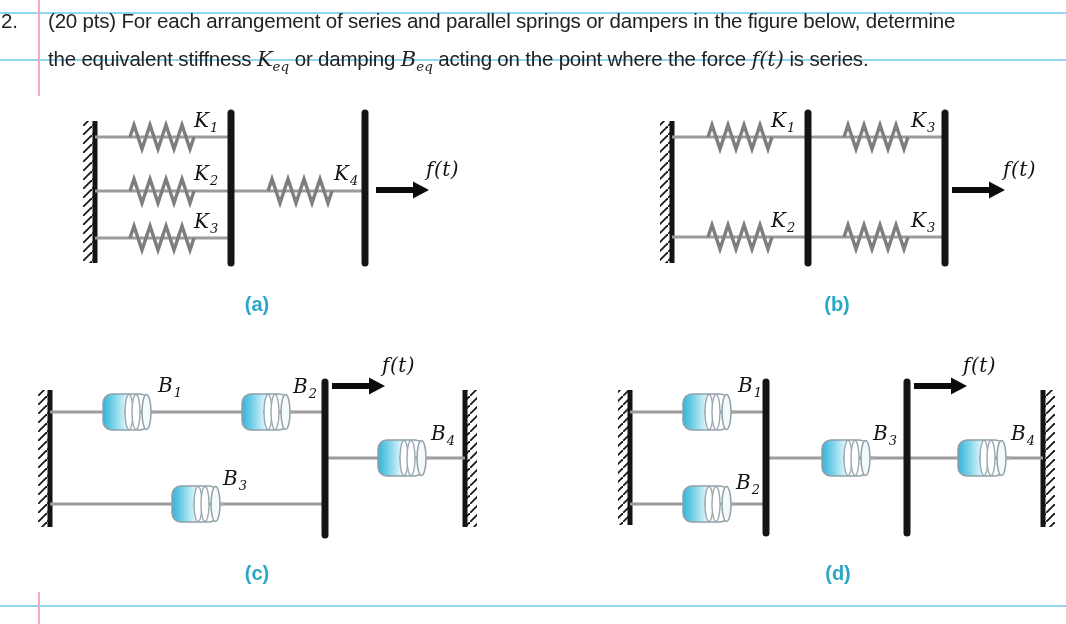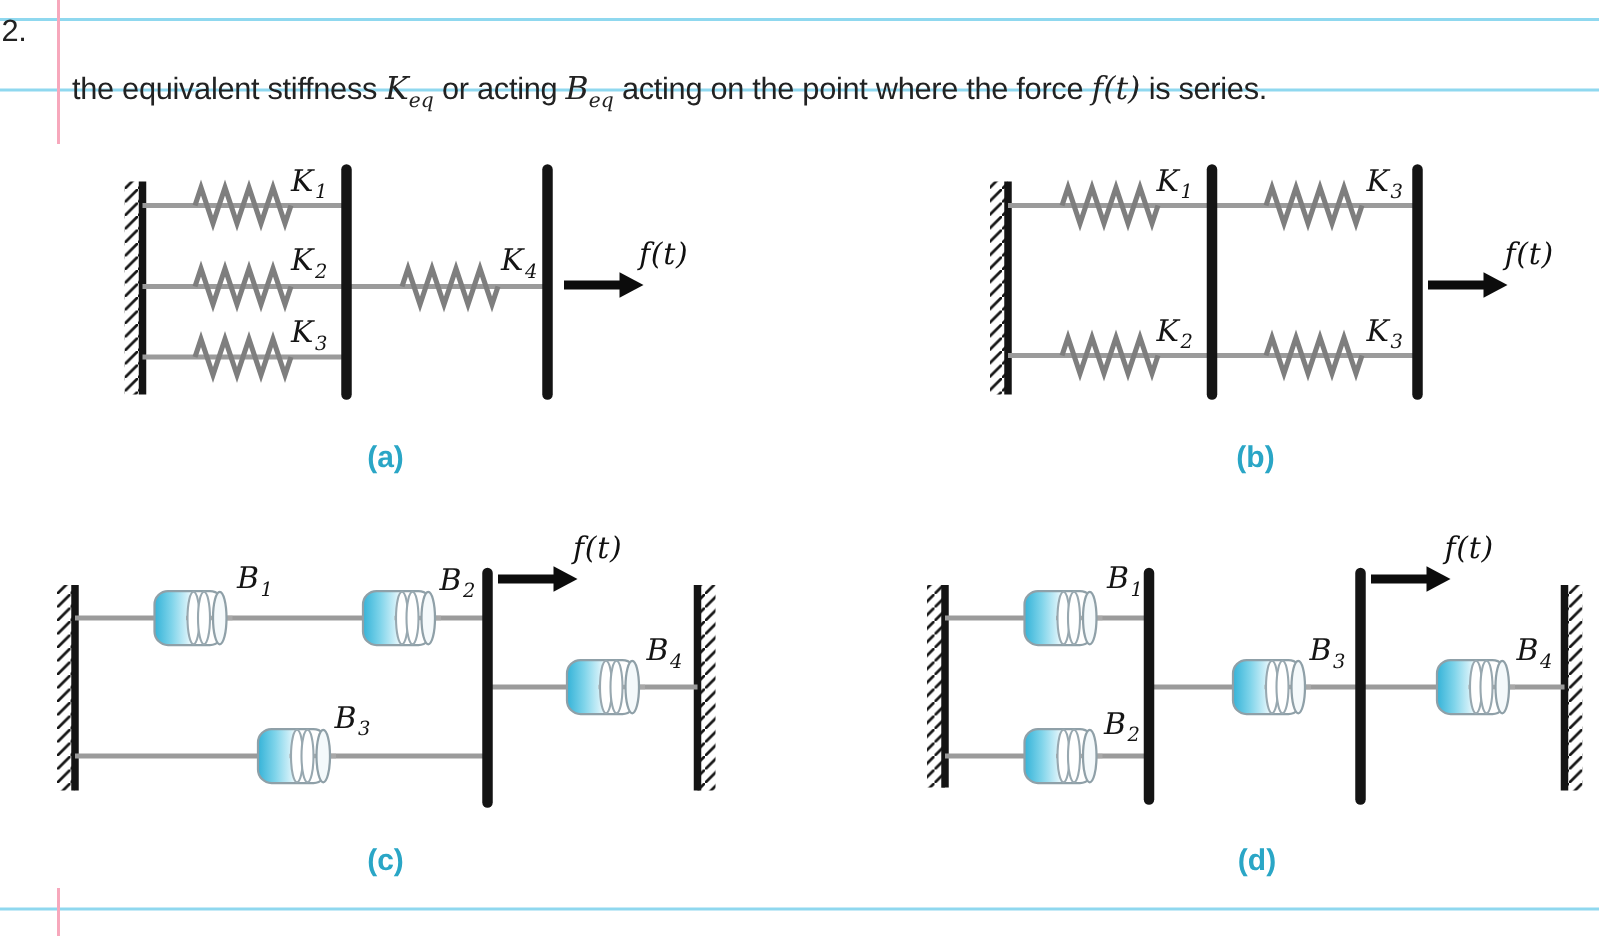--- a/index.html
+++ b/index.html
@@ -68,21 +68,22 @@
       <div class="rule" style="top: 408px;"></div>
       <div class="rule" style="top: 451px;"></div>
       <div class="rule" style="top: 494px;"></div>
       <div class="rule" style="top: 537px;"></div>
       <div class="rule" style="top: 579px;"></div>
       <div class="rule" style="top: 605px;"></div>
     </div>
   <div class="margin-line"></div>
 
   <div id="prob-number" class="textline">2.</div>
-  <div id="line2" class="textline"><span>the equivalent stiffness </span><span class="mt">K</span><span class="msub">eq</span><span> or acting </span><span class="mt">B</span><span class="msub">eq</span><span> acting on the point where the force </span><span class="mt">f(t)</span><span> is series.</span></div>
+  <div id="line1" class="textline">(20 pts) For each arrangement of series and parallel springs or dampers in the figure below, determine</div>
+  <div id="line2" class="textline"><span>the equivalent stiffness </span><span class="mt">K</span><span class="msub">eq</span><span> or damping </span><span class="mt">B</span><span class="msub">eq</span><span> acting on the point where the force </span><span class="mt">f(t)</span><span> is series.</span></div>
 
   <div id="figure-canvas">
   <svg width="1054" height="496" viewBox="0 96 1054 496" xmlns="http://www.w3.org/2000/svg">
     <defs>
       <pattern id="hatch" width="9" height="9" patternUnits="userSpaceOnUse">
         <path d="M0 9 L9 0" stroke="#161616" stroke-width="1.8"></path>
       </pattern>
       <linearGradient id="dampGrad" x1="0" y1="0" x2="1" y2="0">
         <stop offset="0" stop-color="#35b3d8"></stop>
         <stop offset="0.25" stop-color="#7fd4ea"></stop>

